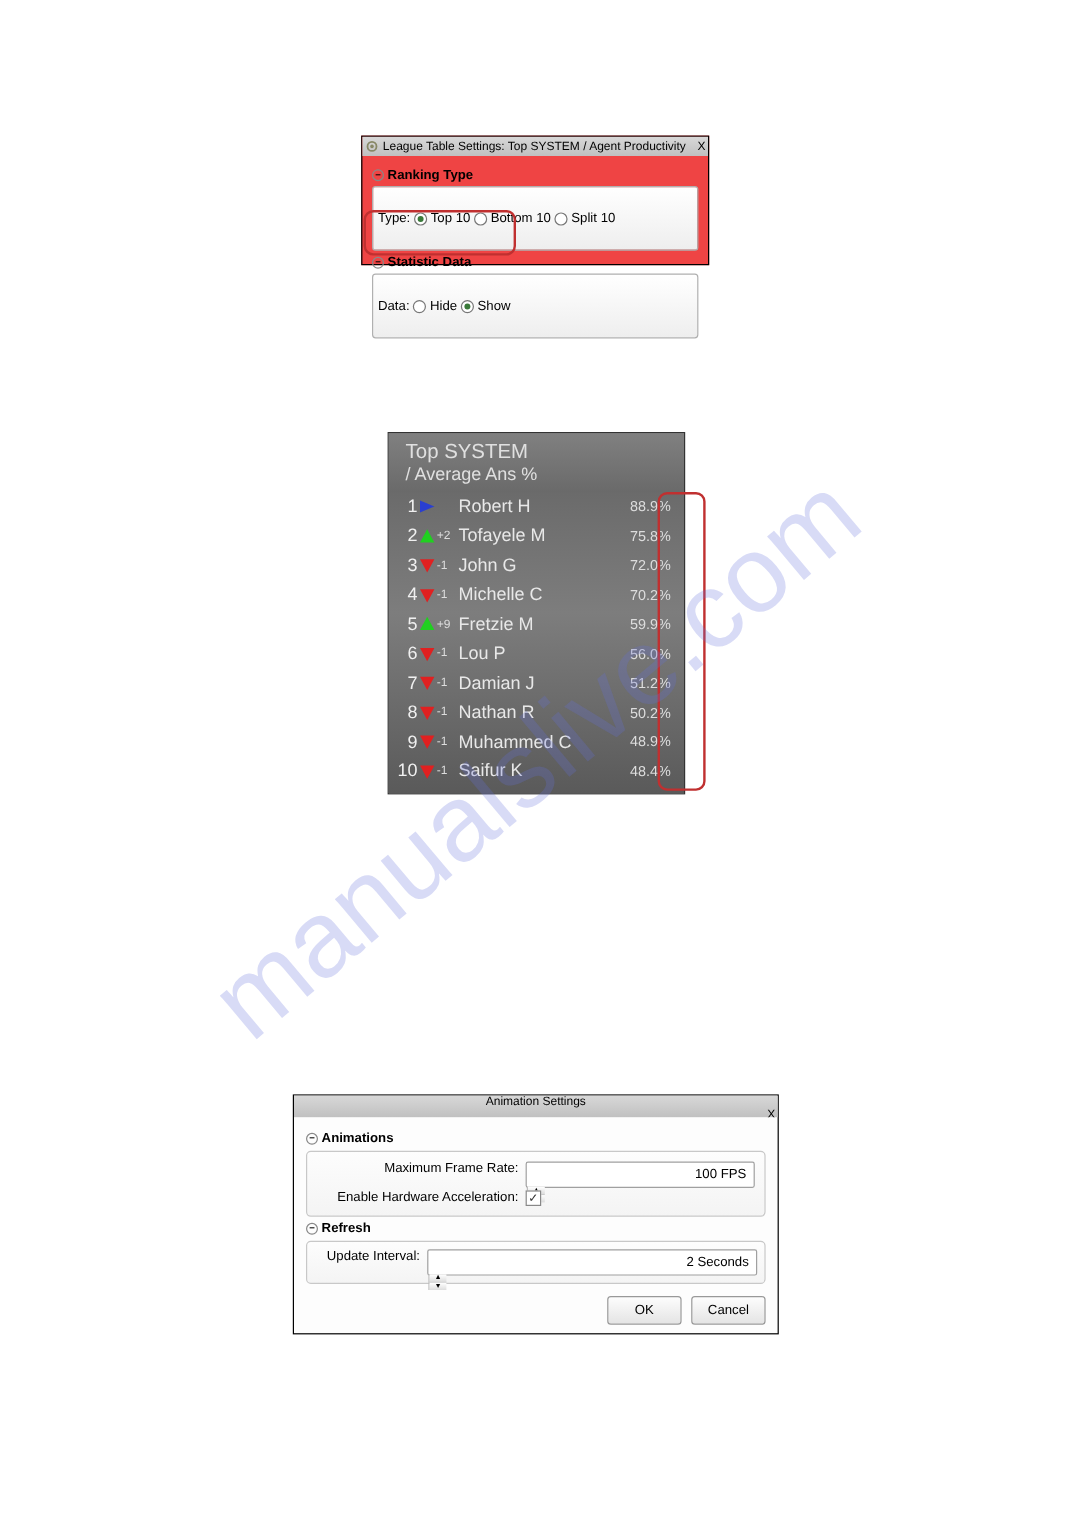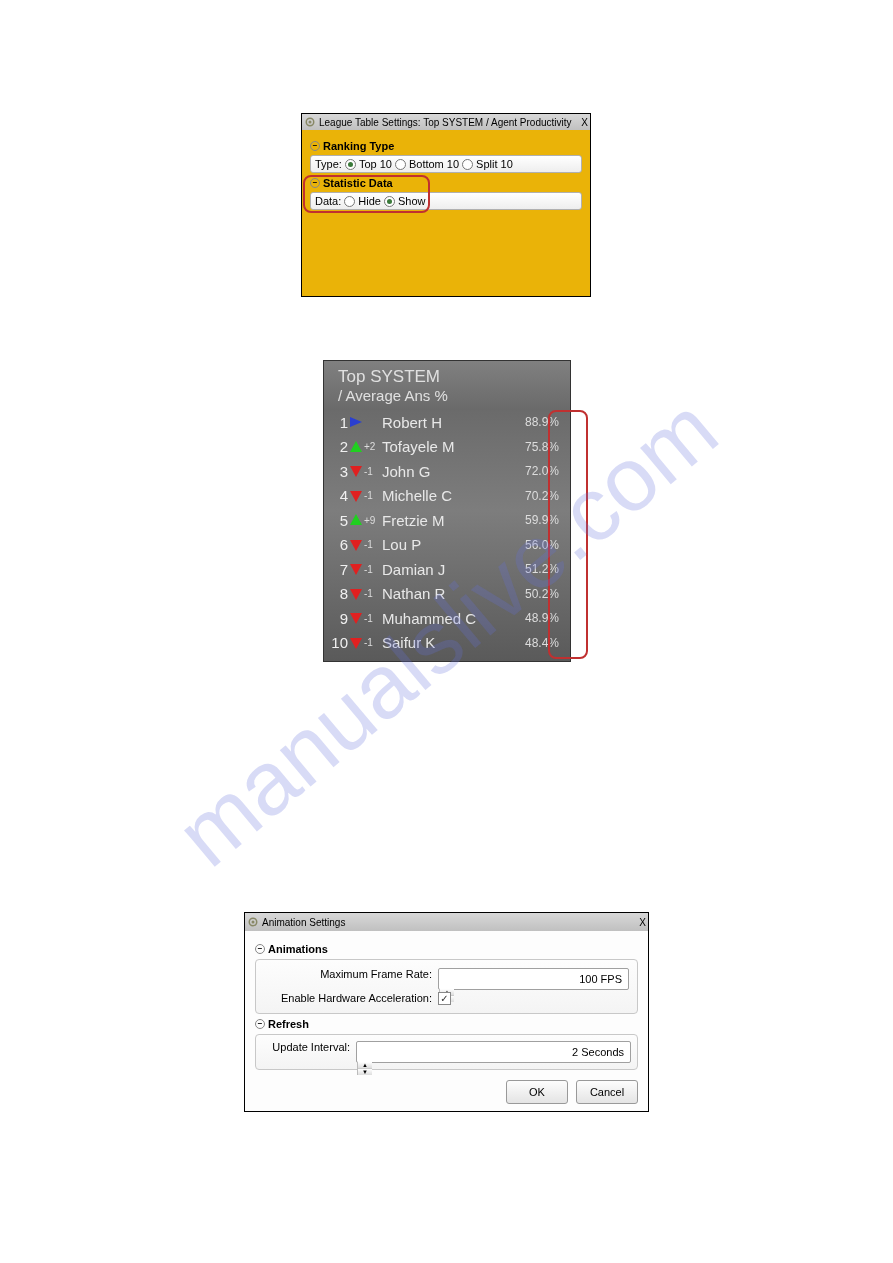--- a/index.html
+++ b/index.html
@@ -21,23 +21,23 @@
     pointer-events: none;
     z-index: 100;
     white-space: nowrap;
     font-family: Arial, sans-serif;
   }
 
   
   .dlg1 {
     position: absolute;
     left: 301px; top: 113px;
-    width: 290px; height: 184px;
+    width: 290px; height: 108px;
     border: 1px solid #000;
-    background: #eab308;
+    background: #ef4444;
   }
   .titlebar {
     height: 16px;
     background: linear-gradient(#d8d8d8,#c0c0c0);
     display: flex; align-items: center;
     padding: 0 2px;
     font-size: 10px;
     white-space: nowrap;
     overflow: hidden;
   }
@@ -47,21 +47,21 @@
   .section-hdr { font-weight: bold; font-size: 11px; display: flex; align-items: center; gap: 3px; margin-top: 4px; }
   .collapse-icn {
     width: 10px; height: 10px; border: 1px solid #888; border-radius: 50%;
     display: inline-flex; align-items: center; justify-content: center;
     font-size: 8px; line-height: 1;
   }
   .radio-bar {
     border: 1px solid #b0b0b0;
     border-radius: 3px;
     background: linear-gradient(#fff,#eee);
-    padding: 2px 4px;
+    padding: 20px 4px;
     margin-top: 3px;
     display: flex; align-items: center; gap: 3px;
     font-size: 11px;
   }
   .radio {
     width: 11px; height: 11px; border: 1px solid #777; border-radius: 50%;
     display: inline-flex; align-items: center; justify-content: center;
     background: #fff;
   }
   .radio.sel::after { content:""; width:5px; height:5px; border-radius:50%; background:#3a7a3a; }
@@ -104,21 +104,21 @@
   .hl2 { left: 548px; top: 410px; width: 40px; height: 249px; }
 
   
   .dlg2 {
     position: absolute;
     left: 244px; top: 912px;
     width: 405px; height: 200px;
     border: 1px solid #000;
     background: #fdfdfd;
   }
-  .dlg2 .titlebar { height: 18px; }
+  .dlg2 .titlebar { height: 18px; flex-direction: column; }
   .dlg2-body { padding: 8px 10px; }
   .group {
     border: 1px solid #c8c8c8;
     border-radius: 4px;
     padding: 6px 8px;
     margin-top: 4px;
     background: linear-gradient(#fdfdfd,#f4f4f4);
   }
   .form-row { display: flex; align-items: flex-start; margin: 2px 0; font-size: 11px; }
   .form-label { text-align: right; margin-right: 6px; }

